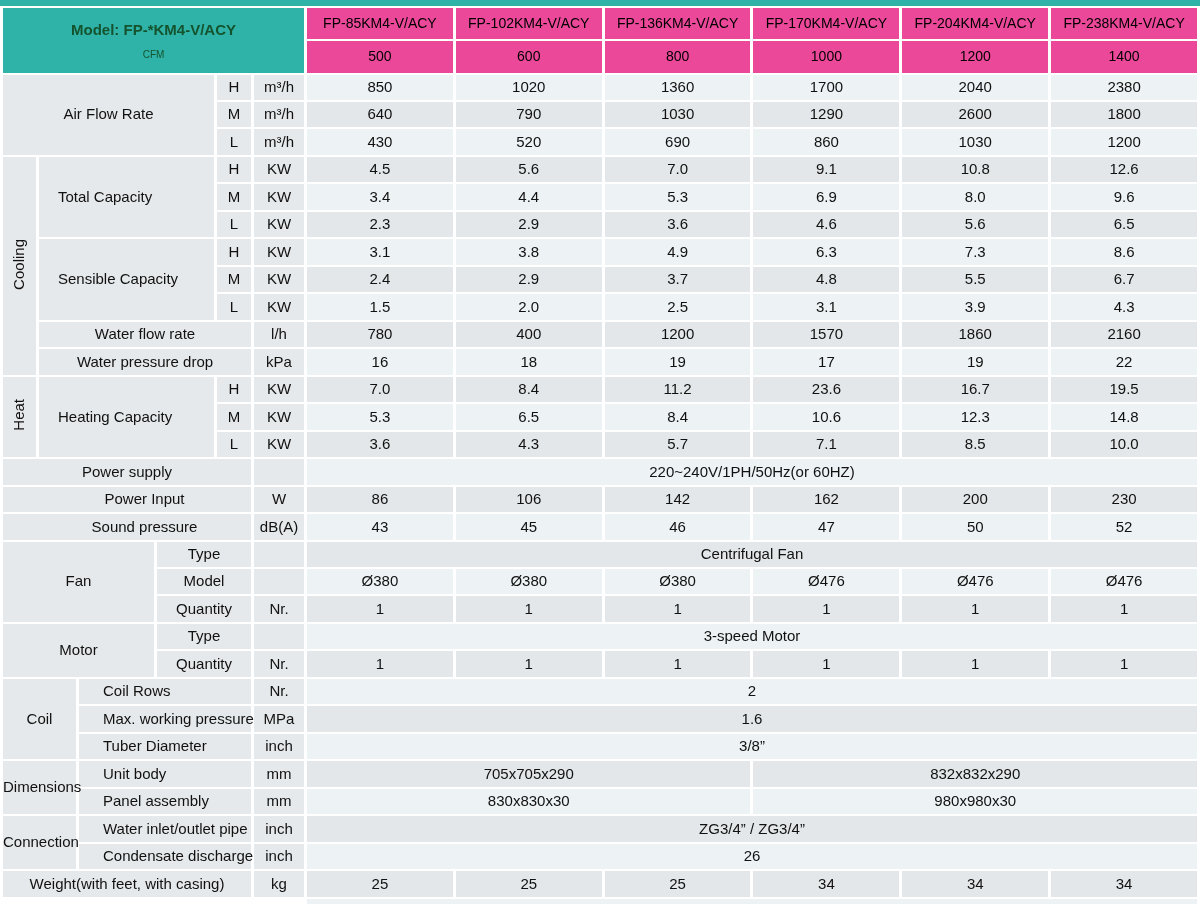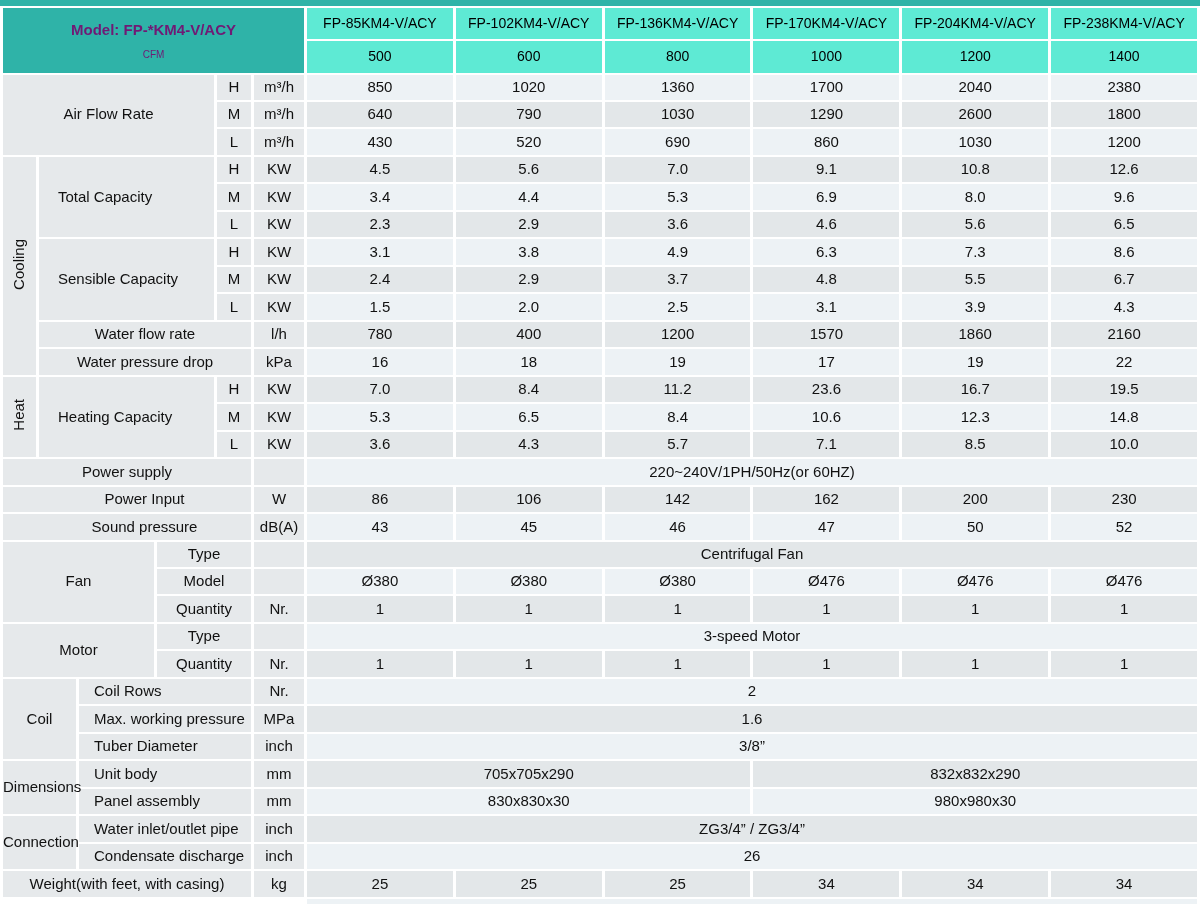--- a/index.html
+++ b/index.html
@@ -2,28 +2,28 @@
 <html><head>
 <meta charset="utf-8">
 <style>
   html,body{margin:0;padding:0;}
   .page{width:1200px;height:911px;background:#ffffff;overflow:hidden;
         font-family:"Liberation Sans","DejaVu Sans",sans-serif;color:#111;}
   .top-strip{height:6px;background:#2fb3a8;}
   table.spec{width:1200px;height:900px;border-collapse:separate;border-spacing:3px 2px;table-layout:fixed;}
   td{padding:0;text-align:center;vertical-align:middle;font-size:15px;line-height:1.1;
      overflow:visible;white-space:nowrap;}
-  td.th{background:#5eead4;color:#000;font-size:14px;}
-  td.thLeft{background:#2fb3a8;color:#701a75;}
+  td.th{background:#ec4899;color:#000;font-size:14px;}
+  td.thLeft{background:#2fb3a8;color:#14532d;}
   td.thLeft .model-line{font-weight:bold;font-size:15px;padding:3px 0 6px 0;}
   td.thLeft .cfm-line{font-size:10px;padding:4px 0 2px 0;}
   td.lbl{background:#e6e9eb;}
   tr.light td.val{background:#edf2f5;}
   tr.dark  td.val{background:#e3e7e9;}
-  td.left{text-align:left;padding-left:15px;}
+  td.left{text-align:left;padding-left:24px;}
   td.pl10{text-align:left;padding-left:19px;}
   td.pl35{text-align:center;padding-left:35px;}
   .vert{display:inline-block;writing-mode:vertical-rl;transform:rotate(180deg);}
   tr.sliver td{height:5px;}
   td.blank{background:transparent;}
   td.sliverCell{background:#edf2f5;}
 </style>
 </head>
 <body>
 

